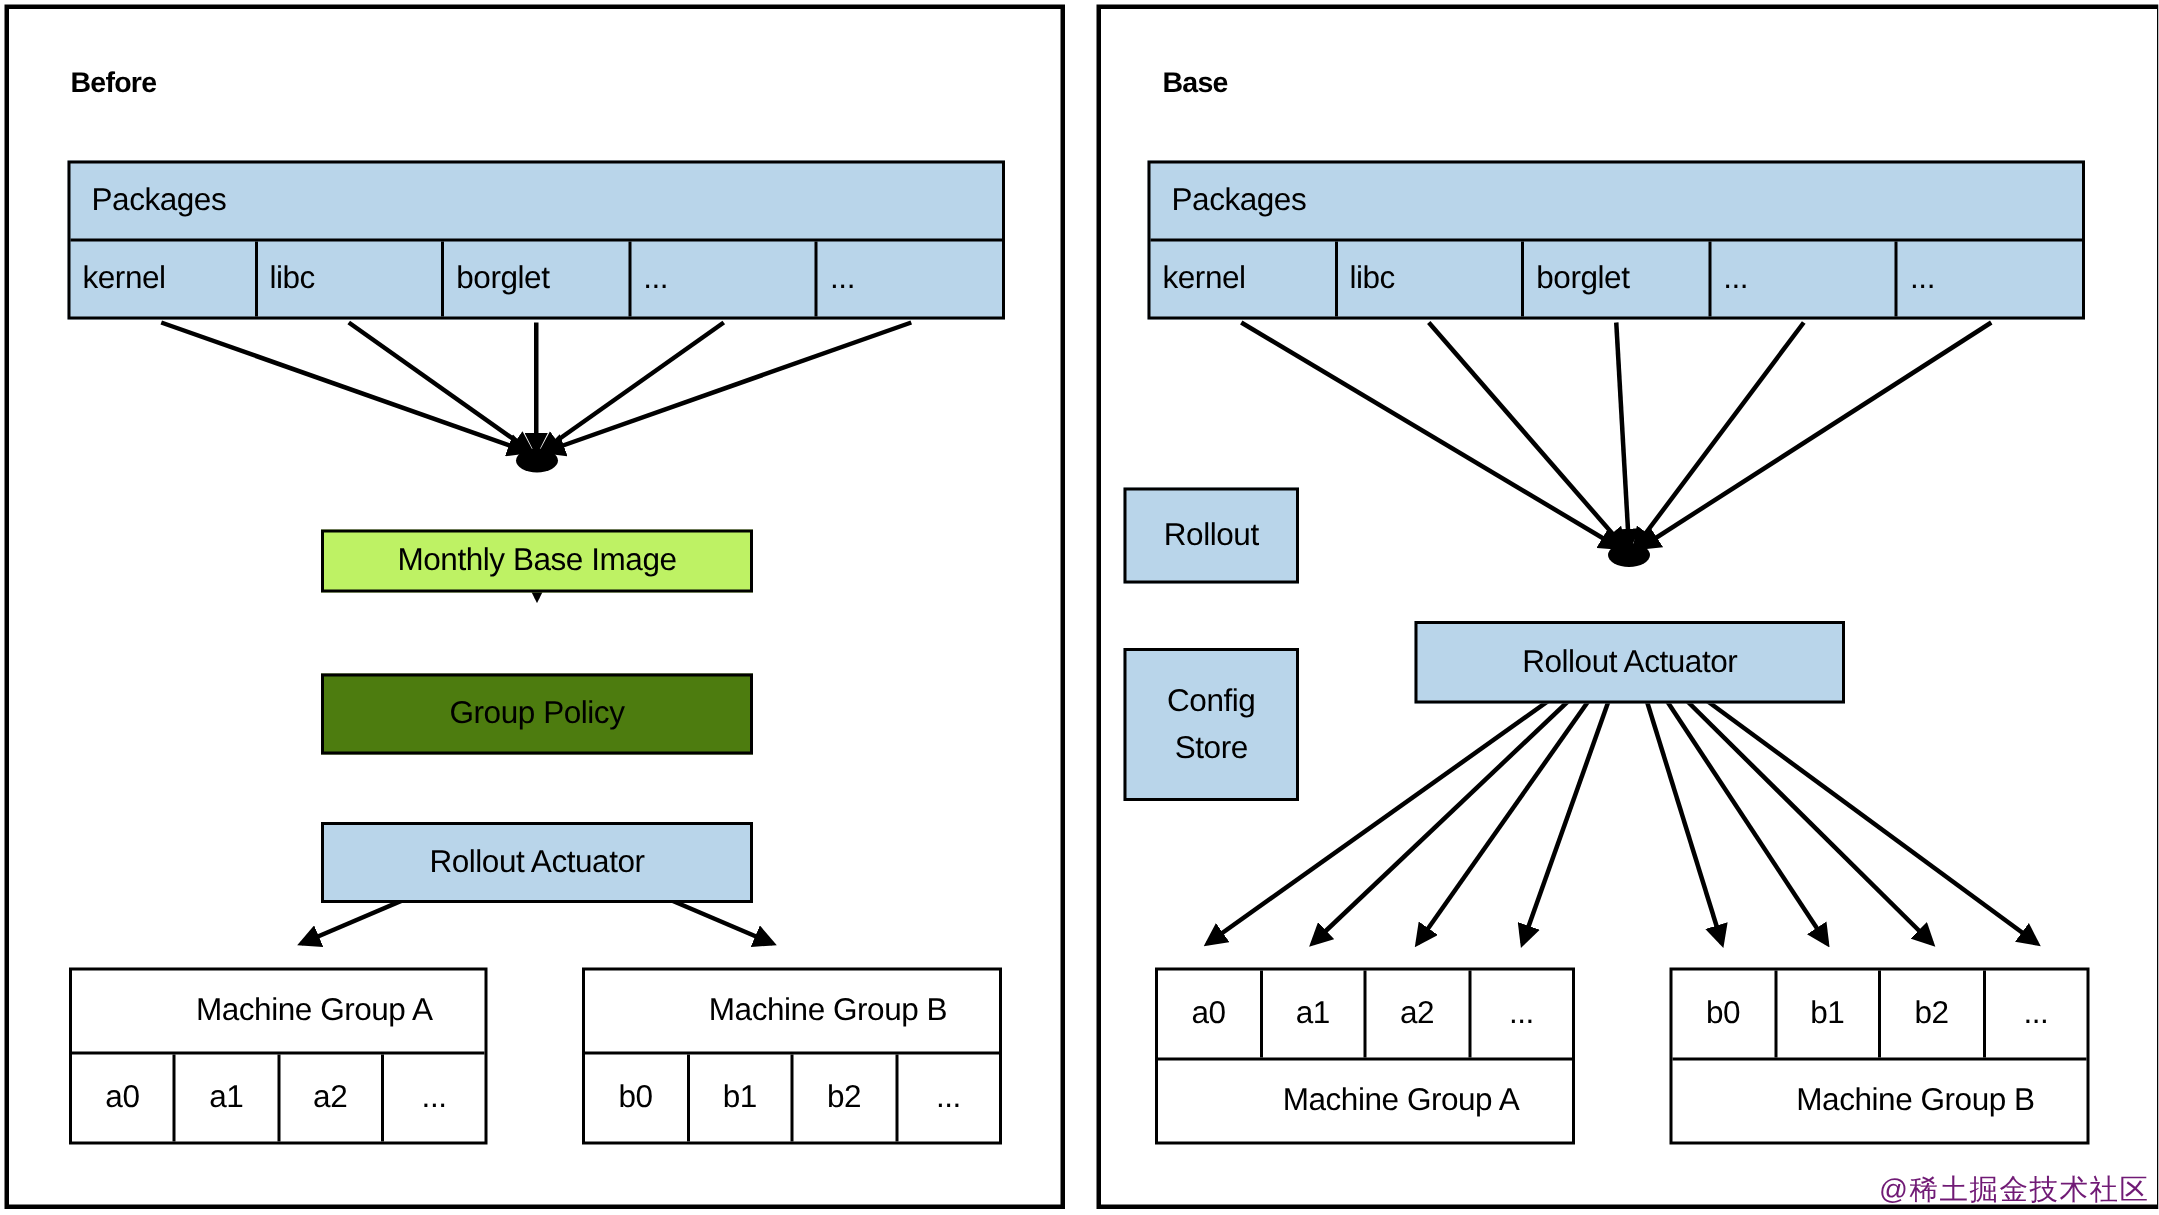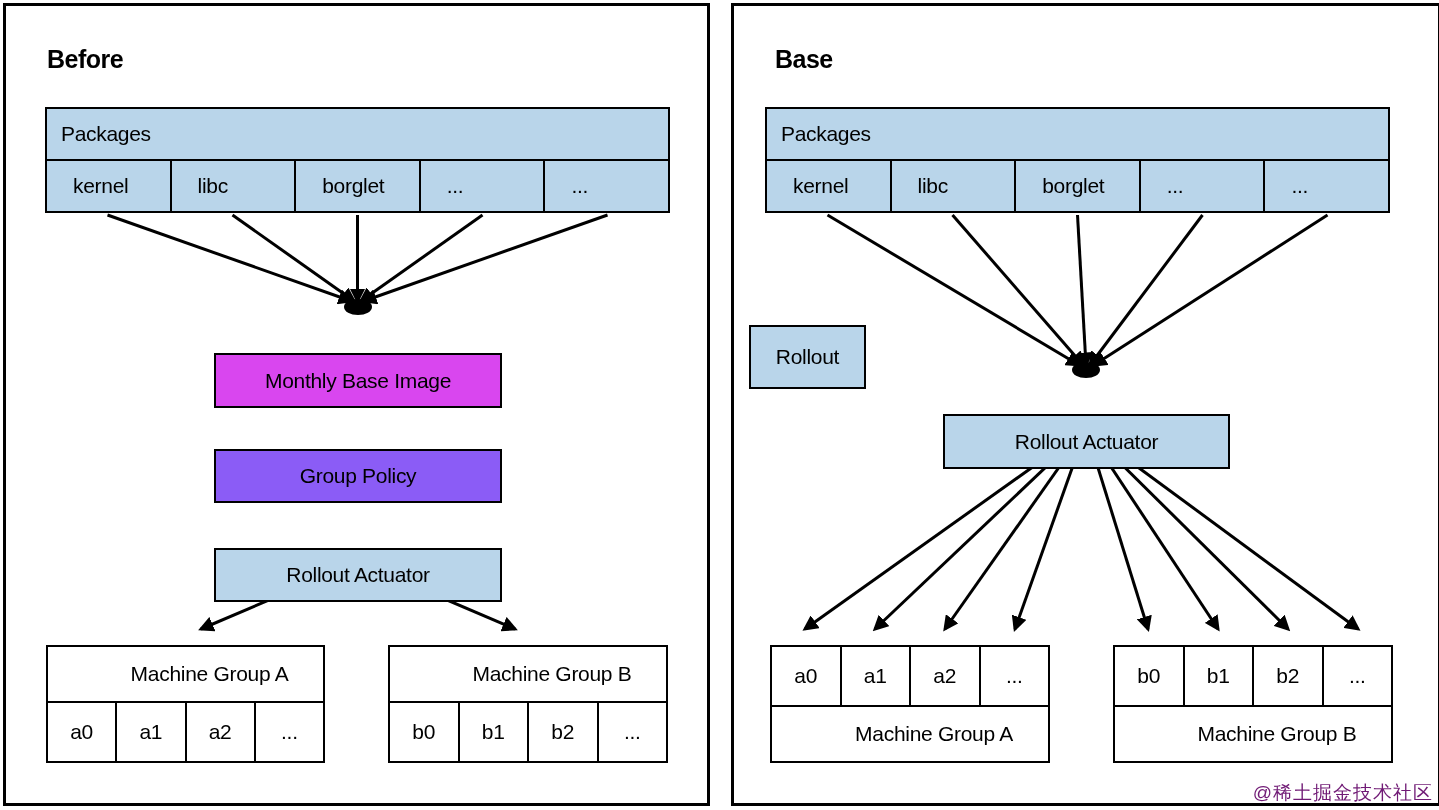--- a/index.html
+++ b/index.html
@@ -4,38 +4,38 @@
 <style>
   html,body{margin:0;padding:0;background:#ffffff;}
   #canvas{
     position:relative;width:1439px;height:810px;background:#ffffff;overflow:hidden;
     font-family:"Liberation Sans",sans-serif;color:#000;
   }
   .panel{position:absolute;border:3px solid #000;background:#fff;}
   .layer{position:absolute;left:0;top:0;width:1439px;height:810px;}
   svg.arrows{position:absolute;left:0;top:0;z-index:1;}
   .boxes{z-index:2;}
-  .title{position:absolute;font-size:25px;font-weight:bold;letter-spacing:-0.5px;}
+  .title{position:absolute;font-size:19px;font-weight:bold;letter-spacing:-0.5px;}
   .box{
     position:absolute;border:2px solid #000;box-sizing:border-box;
     display:flex;align-items:center;justify-content:center;
     font-size:21px;letter-spacing:-0.3px;text-align:center;line-height:1.5;margin-top:40px;
   }
   .blue{background:#b9d5ea;}
   .white{background:#ffffff;}
   .table{position:absolute;border:2px solid #000;box-sizing:border-box;
          display:flex;flex-direction:column;font-size:21px;letter-spacing:-0.3px;}
   .trow{display:flex;flex:1 1 0;min-height:0;}
   .trow + .trow{border-top:2px solid #000;}
   .hdr-left{display:flex;align-items:center;padding-left:14px;flex:1 1 0;}
   .hdr-center{display:flex;align-items:center;justify-content:center;flex:1 1 0;padding-left:48px;}
   .cells{display:flex;}
   .cells > div{flex:1 1 0;display:flex;align-items:center;border-right:2px solid #000;}
   .cells > div:last-child{border-right:none;}
-  .cells.pad > div{padding-left:26px;}
+  .cells.pad > div{padding-left:8px;}
   .cells.center > div{justify-content:center;padding-left:0;}
   .watermark{
     position:absolute;right:6px;bottom:4px;z-index:3;
     font-size:19px;color:rgba(160,160,160,0.75);letter-spacing:1px;
   }
 </style>
 </head>
 <body>
 
 <div id="canvas">
@@ -101,23 +101,23 @@
         </div>
       <div class="trow cells pad">
         <div>kernel</div>
         <div>libc</div>
         <div>borglet</div>
         <div>...</div>
         <div>...</div>
       </div>
     </div>
 
-    <div class="box blue" style="left: 214px; top: 313px; width: 288px; height: 55px; background-color: #d946ef;">Monthly Base Image</div>
+    <div class="box blue" style="left: 214px; top: 313px; width: 288px; height: 42px; background-color: #bef264;">Monthly Base Image</div>
 
-    <div class="box blue" style="left: 214px; top: 409px; width: 288px; height: 54px; background-color: #8b5cf6;">Group Policy</div>
+    <div class="box blue" style="left: 214px; top: 409px; width: 288px; height: 54px; background-color: #4d7c0f;">Group Policy</div>
 
     <div class="box blue" style="left: 214px; top: 508px; width: 288px; height: 54px; background-color: rgb(185, 213, 234);">Rollout Actuator</div>
 
     <div class="table white" style="left:46px;top:645px;width:279px;height:118px;">
       <div class="trow">
           <div class="hdr-center">Machine Group A</div>
         </div>
       <div class="trow cells center" style="flex:1.08 1 0;">
         <div>a0</div>
         <div>a1</div>
@@ -148,20 +148,21 @@
         <div>kernel</div>
         <div>libc</div>
         <div>borglet</div>
         <div>...</div>
         <div>...</div>
       </div>
     </div>
 
     <div class="box blue" style="left: 749px; top: 285px; width: 117px; height: 64px; background-color: rgb(185, 213, 234);">Rollout</div>
 
+    <div class="box blue" style="left: 749px; top: 392px; width: 117px; height: 102px; padding: 0px 10px; background-color: rgb(185, 213, 234);">Config Store</div>
 
     <div class="box blue" style="left: 943px; top: 374px; width: 287px; height: 55px; background-color: rgb(185, 213, 234);">Rollout Actuator</div>
 
     <div class="table white" style="left:770px;top:645px;width:280px;height:118px;">
       <div class="trow cells center" style="flex:1.08 1 0;">
         <div>a0</div>
         <div>a1</div>
         <div>a2</div>
         <div>...</div>
       </div>

